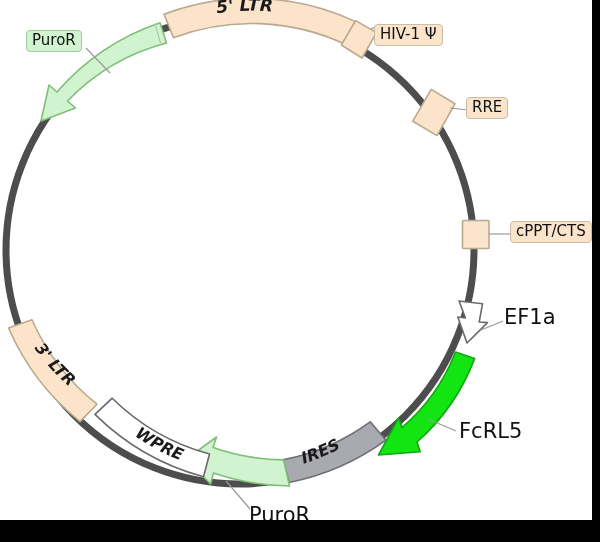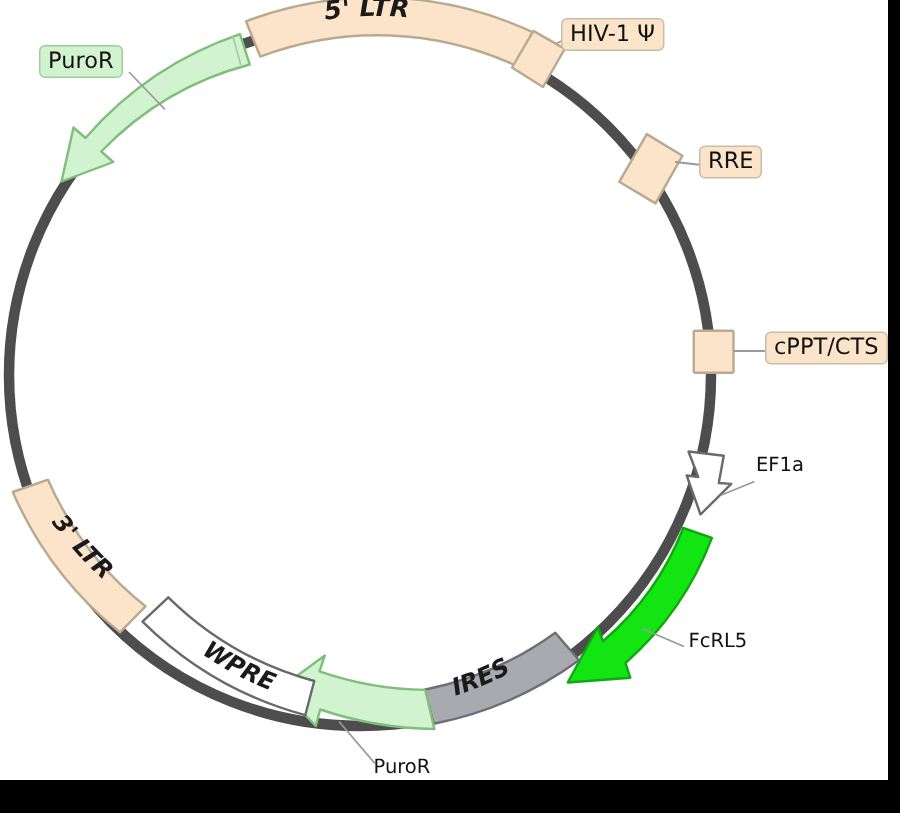--- a/index.html
+++ b/index.html
@@ -29,21 +29,21 @@
     line-height:1.0;
   }
   .lbl-box{
     border:1px solid #c9bda8;
     border-radius:4px;
     padding:2px 5px 3px 5px;
     font-size:15px;
   }
   .lbl-box.peach{background:#fbe4ca;}
   .lbl-box.green{background:#d2f3cf;border-color:#9ecd99;}
-  .lbl-plain{font-size:13px;background:transparent;}
+  .lbl-plain{font-size:21px;background:transparent;}
   .lbl-plain.two-line{line-height:1.45;}
   .title{
     position:absolute;z-index:30;
     font-size:25px;color:#1d1d1d;
     font-family:"DejaVu Sans", sans-serif;
     letter-spacing:0px;
   }
   .arc-text{
     font-family:"DejaVu Sans", sans-serif;
     font-style:italic;
@@ -133,21 +133,21 @@
       <line x1="450" y1="108" x2="468" y2="110"></line>
       <line x1="489" y1="234" x2="512" y2="234"></line>
       <line x1="481" y1="330" x2="503" y2="321"></line>
       <line x1="428" y1="419" x2="456" y2="431"></line>
       <line x1="226" y1="481" x2="250" y2="509"></line>
     </g>
   </svg>
 
   <div class="lbl lbl-box green" style="left:26px;top:30px;">PuroR</div>
 
-  <div class="lbl lbl-box peach" style="left:374px;top:12px;">HIV-1 Ψ</div>
+  <div class="lbl lbl-box peach" style="left:374px;top:24px;">HIV-1 Ψ</div>
 
   <div class="lbl lbl-box peach" style="left:466px;top:97px;">RRE</div>
 
   <div class="lbl lbl-box peach" style="left:510px;top:221px;text-align:right;">cPPT/CTS</div>
 
   <div class="lbl lbl-plain two-line" style="left:504px;top:302px;">
     <div>EF1a</div>
   </div>
 
   <div class="lbl lbl-plain" style="left:459px;top:421px;">FcRL5</div>

